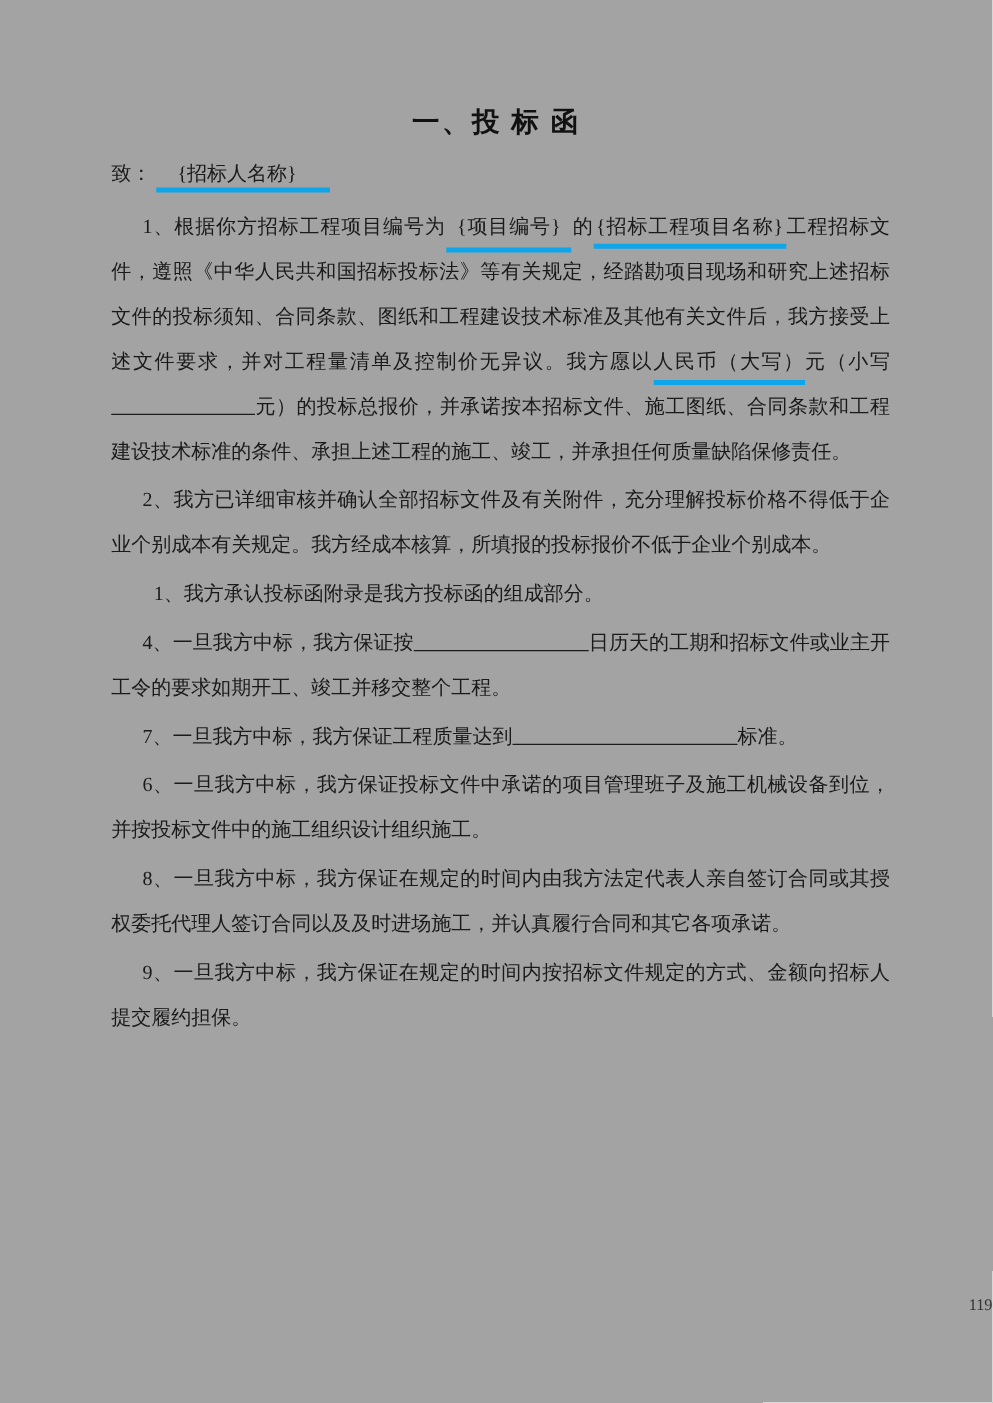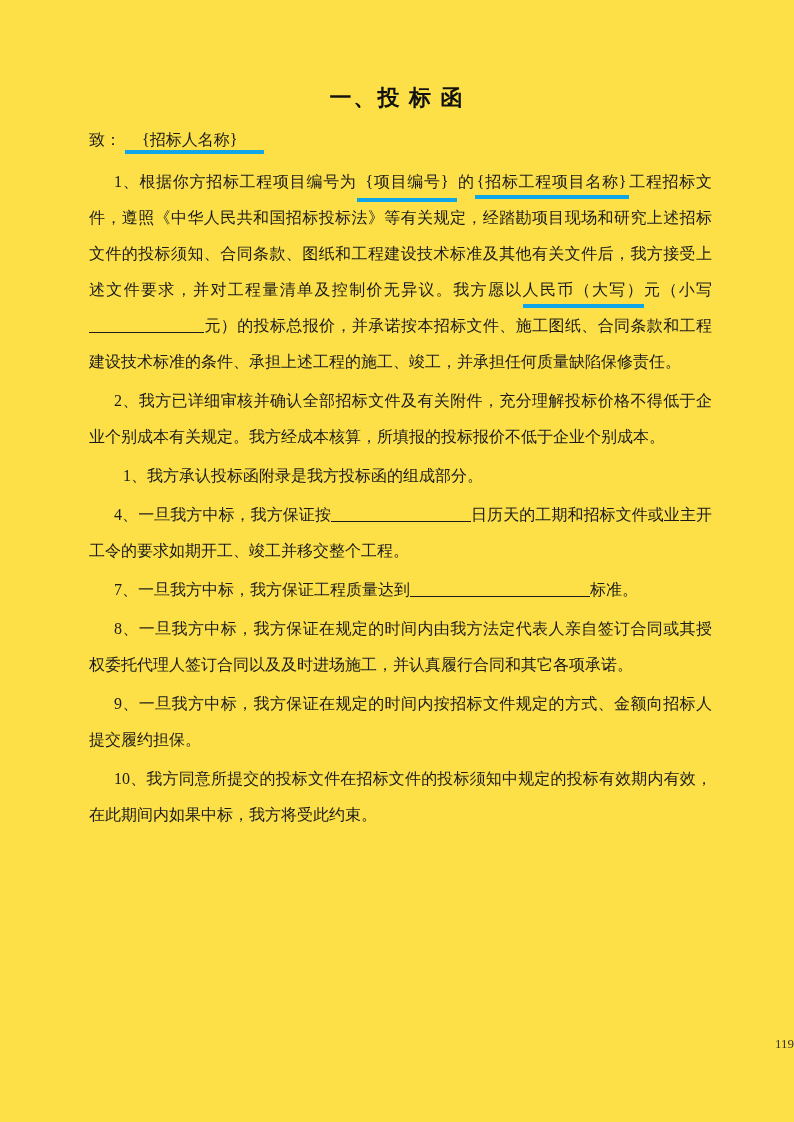--- a/index.html
+++ b/index.html
@@ -1,20 +1,20 @@
 <!DOCTYPE html>
 <html><head>
 <meta charset="utf-8">
 <style>
   html, body { margin: 0; padding: 0; background: #ffffff; }
   .page {
     position: relative;
     width: 794px;
     height: 1122px;
-    background: #fde047;
+    background: #a3a3a3;
     color: #1a1a1a;
     font-family: "Liberation Serif", "DejaVu Serif", serif;
     overflow: hidden;
     box-sizing: border-box;
   }
   .title {
     margin: 0;
     padding-top: 84px;
     text-align: center;
     font-size: 22px;
@@ -81,22 +81,22 @@
     <span data-name="salutation-label">致：</span>
     <span class="u" data-name="recipient-name-blank">{招标人名称}</span>
   </div>
 
   <div class="content" id="content" data-name="document-body">
       <p class="" data-name="clause-1"><span data-name="paragraph-text">1、根据你方招标工程项目编号为</span><span class="u" data-name="project-number-placeholder">{项目编号}</span><span data-name="paragraph-text">的</span><span class="u" data-name="project-name-placeholder">{招标工程项目名称}</span><span data-name="paragraph-text">工程招标文件，遵照《中华人民共和国招标投标法》等有关规定，经踏勘项目现场和研究上述招标文件的投标须知、合同条款、图纸和工程建设技术标准及其他有关文件后，我方接受上述文件要求，并对工程量清单及控制价无异议。我方愿以</span><span class="u" data-name="currency-capital-label">人民币（大写）</span><span data-name="paragraph-text">元（小写</span><span class="blank" data-name="bid-price-figures-blank"></span><span data-name="paragraph-text">元）的投标总报价，并承诺按本招标文件、施工图纸、合同条款和工程建设技术标准的条件、承担上述工程的施工、竣工，并承担任何质量缺陷保修责任。</span></p>
       <p class="" data-name="clause-2"><span data-name="paragraph-text">2、我方已详细审核并确认全部招标文件及有关附件，充分理解投标价格不得低于企业个别成本有关规定。我方经成本核算，所填报的投标报价不低于企业个别成本。</span></p>
       <p class="indent-extra" data-name="clause-3"><span data-name="paragraph-text">1、我方承认投标函附录是我方投标函的组成部分。</span></p>
       <p class="" data-name="clause-4"><span data-name="paragraph-text">4、一旦我方中标，我方保证按</span><span class="blank" data-name="construction-period-blank"></span><span data-name="paragraph-text">日历天的工期和招标文件或业主开工令的要求如期开工、竣工并移交整个工程。</span></p>
       <p class="" data-name="clause-5"><span data-name="paragraph-text">7、一旦我方中标，我方保证工程质量达到</span><span class="blank" data-name="quality-standard-blank"></span><span data-name="paragraph-text">标准。</span></p>
+      <p class="" data-name="clause-6"><span data-name="paragraph-text">6、一旦我方中标，我方保证投标文件中承诺的项目管理班子及施工机械设备到位，并按投标文件中的施工组织设计组织施工。</span></p>
       <p class="" data-name="clause-8"><span data-name="paragraph-text">8、一旦我方中标，我方保证在规定的时间内由我方法定代表人亲自签订合同或其授权委托代理人签订合同以及及时进场施工，并认真履行合同和其它各项承诺。</span></p>
       <p class="" data-name="clause-9"><span data-name="paragraph-text">9、一旦我方中标，我方保证在规定的时间内按招标文件规定的方式、金额向招标人提交履约担保。</span></p>
-      <p class="" data-name="clause-10"><span data-name="paragraph-text">10、我方同意所提交的投标文件在招标文件的投标须知中规定的投标有效期内有效，在此期间内如果中标，我方将受此约束。</span></p>
     </div>
 
   <div class="footer" data-name="page-footer">
     <span data-name="page-number">119</span>
   </div>
 
 </div>
 
 </body></html>

